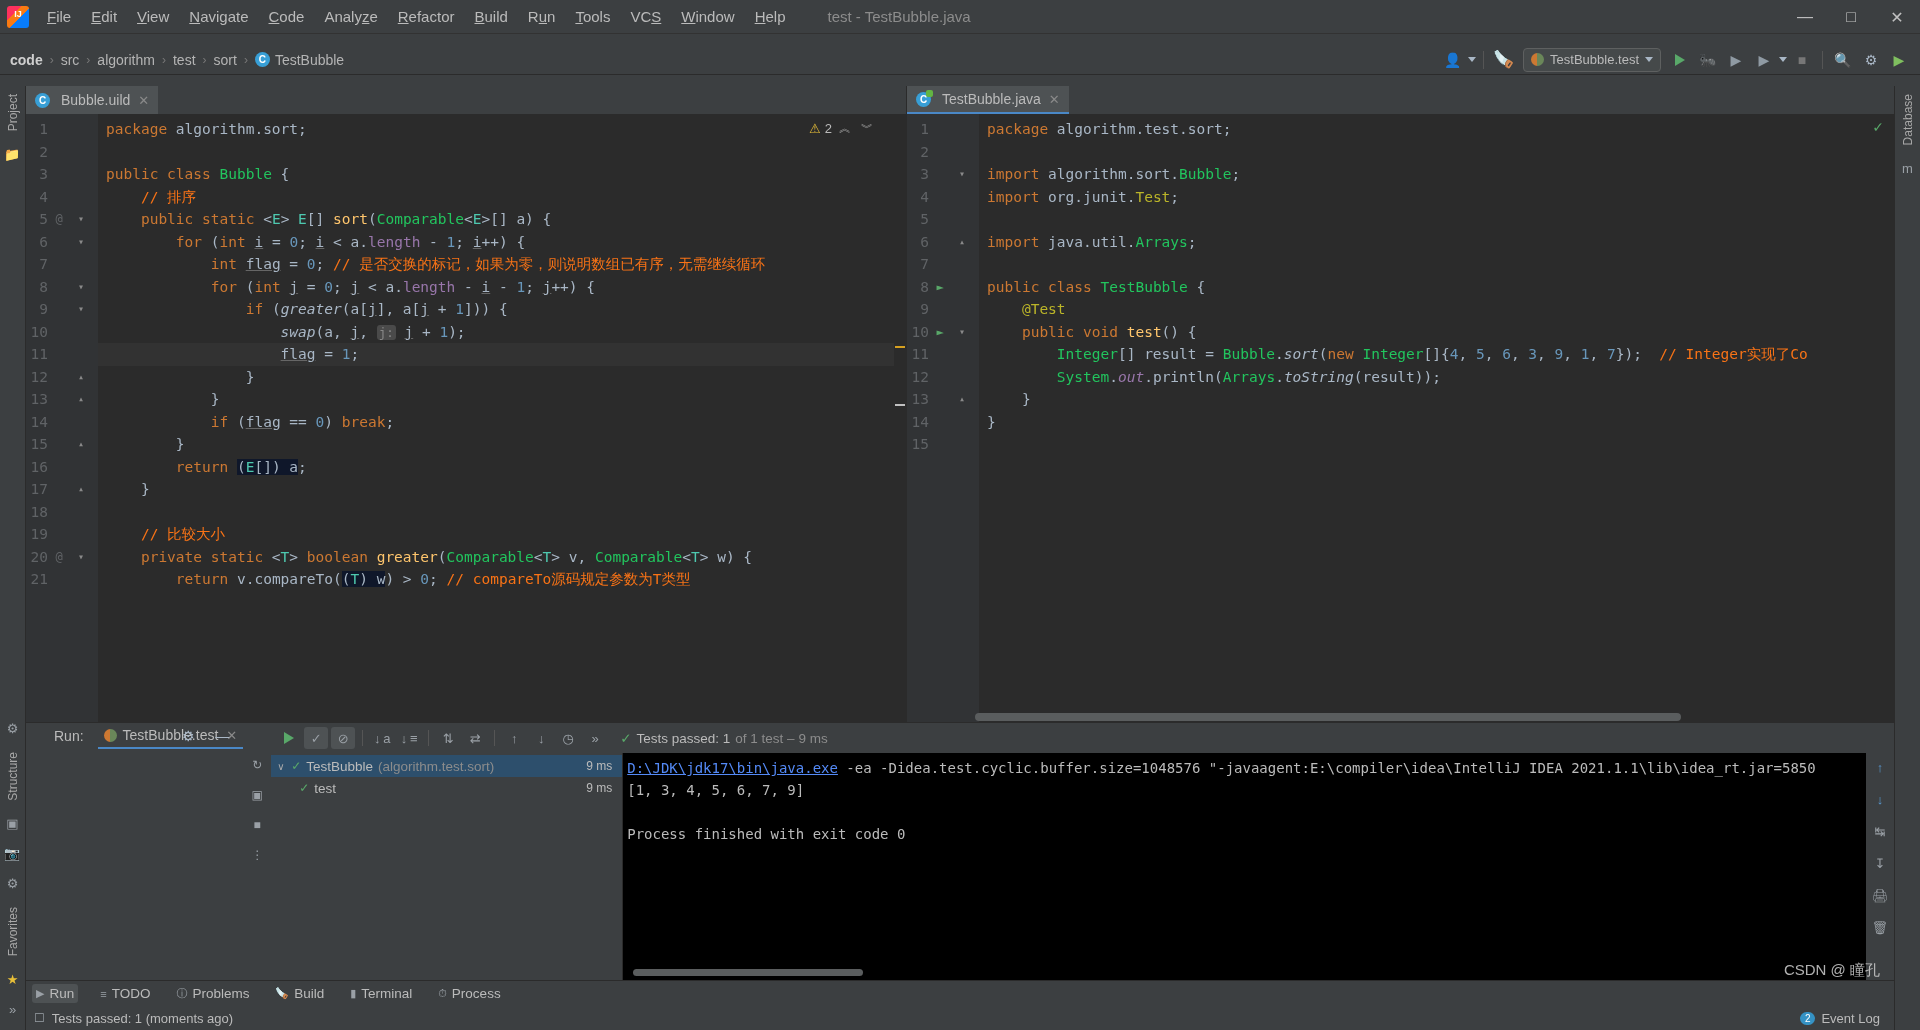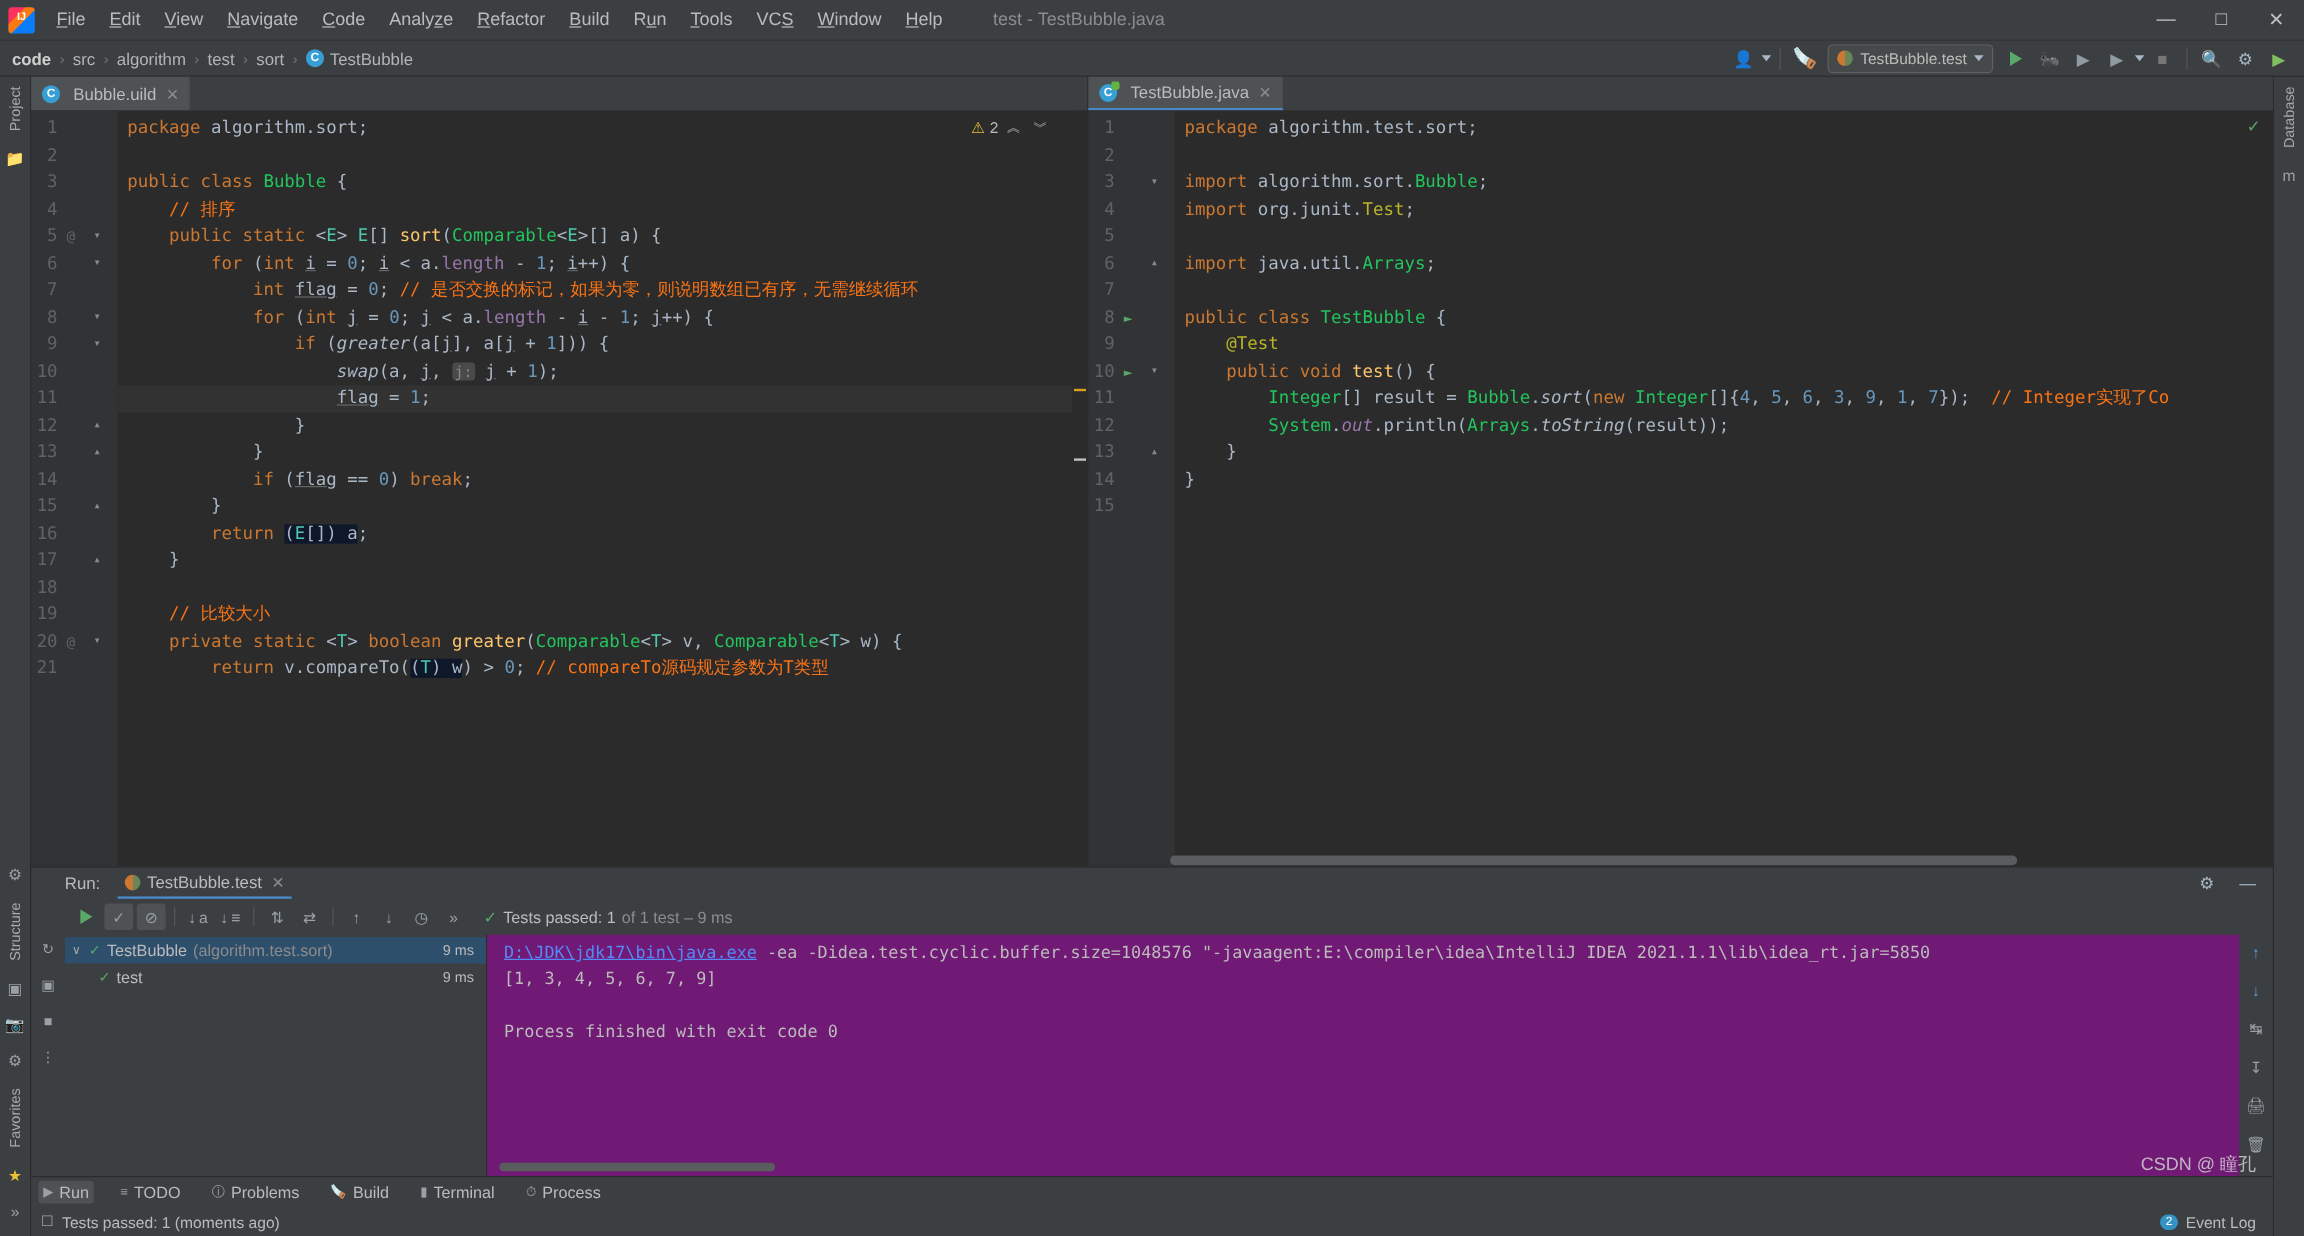--- a/index.html
+++ b/index.html
@@ -3,21 +3,21 @@
 <meta charset="utf-8">
 <style>
   * { box-sizing: border-box; margin: 0; padding: 0; }
   html, body {
     width: 1920px; height: 1030px;
     background: #3c3f41;
     font-family: "Liberation Sans", sans-serif;
     overflow: hidden;
     color: #bbbbbb;
   }
-  .app { position: relative; width: 1920px; height: 1030px; display: flex; flex-direction: column; }
+  .app { position: relative; width: 1920px; height: 1030px; display: flex; flex-direction: column; gap: 11px; }
 
   
   .titlebar {
     height: 34px; background: #3c3f41; display: flex; align-items: center;
     flex: 0 0 34px; border-bottom: 1px solid #323232; position: relative;
   }
   .logo {
     width: 22px; height: 22px; margin: 0 8px 0 7px; border-radius: 3px;
     background: linear-gradient(135deg,#fe315d 0%,#fe315d 32%,#f97a12 33%,#f97a12 55%,#087cfa 56%,#087cfa 100%);
     position: relative; flex: 0 0 22px;
@@ -155,21 +155,21 @@
   .chev { color: #999; font-size: 12px; padding: 0 3px; }
   .ok-check { position: absolute; right: 10px; top: 5px; color: #59a869; font-size: 14px; z-index: 5;}
 
   .marker-strip { width: 12px; flex: 0 0 12px; background: #2b2b2b; position: relative; }
   .mk { position: absolute; left: 1px; width: 10px; height: 2px; }
 
   .hscroll { position: absolute; left: 68px; right: 14px; bottom: 1px; height: 8px; }
   .hscroll .thumb { height: 8px; background: #5a5d5e; border-radius: 4px; }
 
   
-  .runpanel { flex: 0 0 258px; background: #3c3f41; display: flex; flex-direction: column; border-top: 1px solid #2b2b2b; }
+  .runpanel { flex: 0 0 258px; background: #3c3f41; display: flex; flex-direction: row; border-top: 1px solid #2b2b2b; }
   .run-header { height: 26px; flex: 0 0 26px; display: flex; align-items: center; padding-left: 28px; position: relative; }
   .run-label { font-size: 14px; color: #bbbbbb; margin-right: 14px; }
   .run-tab { display: flex; align-items: center; gap: 6px; font-size: 14px; color: #bbbbbb; border-bottom: 2px solid #4a88c7; height: 26px; padding: 0 6px;}
   .run-header-right { position: absolute; right: 8px; display: flex; align-items: center; gap: 8px; }
 
   .run-body { flex: 1 1 auto; display: flex; min-height: 0; }
   .run-toolbar { width: 28px; flex: 0 0 28px; display: flex; flex-direction: column; align-items: center; padding-top: 32px; gap: 10px; background: #3c3f41;}
   .rt-ic { width: 20px; height: 20px; display: flex; align-items: center; justify-content: center; color: #9aa0a6; font-size: 12px; }
 
   .run-main { flex: 1 1 auto; display: flex; flex-direction: column; min-width: 0; }
@@ -184,21 +184,21 @@
 
   .run-split { flex: 1 1 auto; display: flex; min-height: 0; }
   .test-tree { width: 352px; flex: 0 0 352px; background: #3c3f41; border-right: 1px solid #2b2b2b; padding-top: 2px; }
   .tt-row { height: 22px; display: flex; align-items: center; font-size: 13.5px; color: #bbbbbb; padding-left: 6px; }
   .tt-row.sel { background: #2d4f6c; }
   .tt-arrow { width: 14px; color: #aaa; font-size: 10px; }
   .tt-chk { color: #59a869; margin-right: 5px; font-size: 12px; }
   .tt-pkg { color: #8c8c8c; margin-left: 5px; }
   .tt-ms { margin-left: auto; margin-right: 10px; color: #bbbbbb; font-size: 12px; }
 
-  .console { flex: 1 1 auto; background: #701a75; position: relative; min-width: 0; overflow: hidden; padding: 4px 0 0 14px; }
+  .console { flex: 1 1 auto; background: #000000; position: relative; min-width: 0; overflow: hidden; padding: 4px 0 0 4px; }
   .con-line { font-family: "DejaVu Sans Mono", monospace; font-size: 14px; line-height: 22px; color: #bbbbbb; white-space: pre; }
   .con-link { color: #548af7; text-decoration: underline; }
   .con-scroll { position: absolute; left: 10px; bottom: 4px; height: 7px; width: 230px; background: #5a5d5e; border-radius: 4px; }
   .console-right { width: 28px; flex: 0 0 28px; background: #3c3f41; display: flex; flex-direction: column; align-items: center; padding-top: 4px; gap: 12px;}
   .cr-ic { width: 20px; height: 20px; display: flex; align-items: center; justify-content: center; color: #9aa0a6; font-size: 13px; }
   .cr-ic.blue { color: #5b9bd5; }
 
   
   .toolwin-bar {
     height: 26px; flex: 0 0 26px; background: #3c3f41; display: flex; align-items: center;

